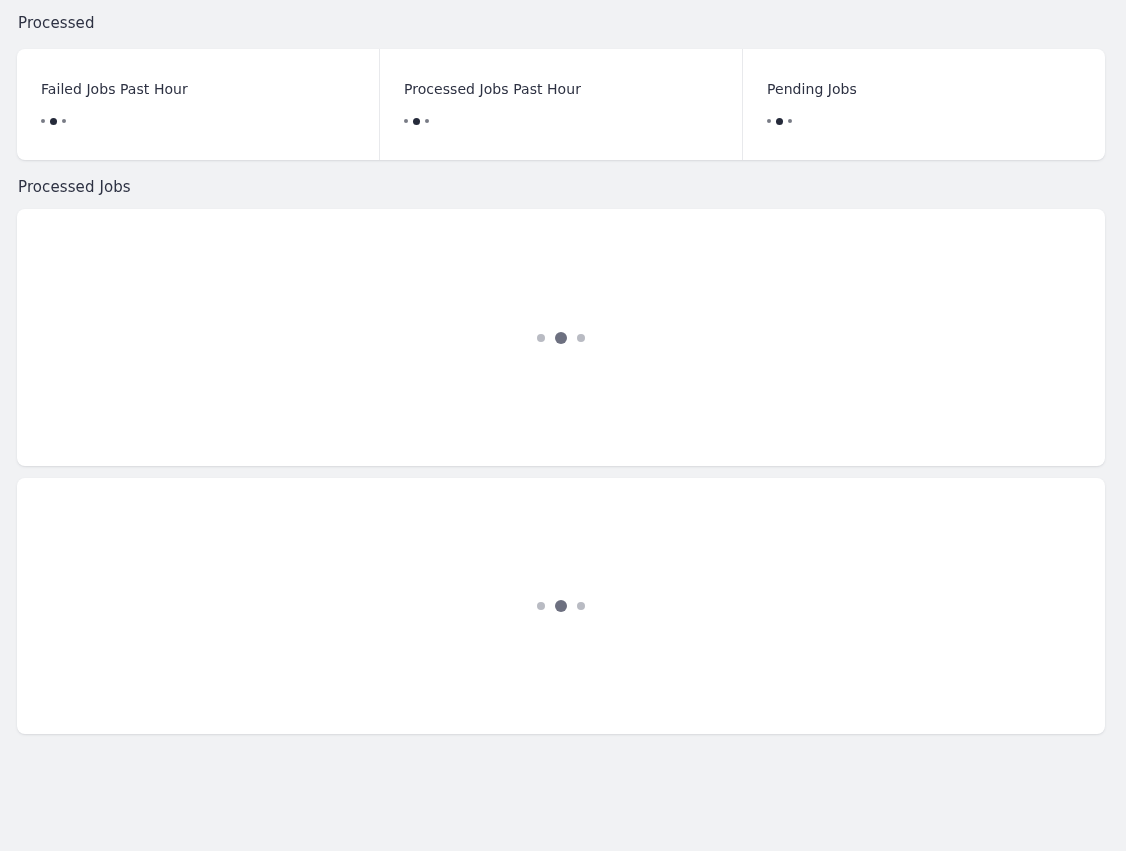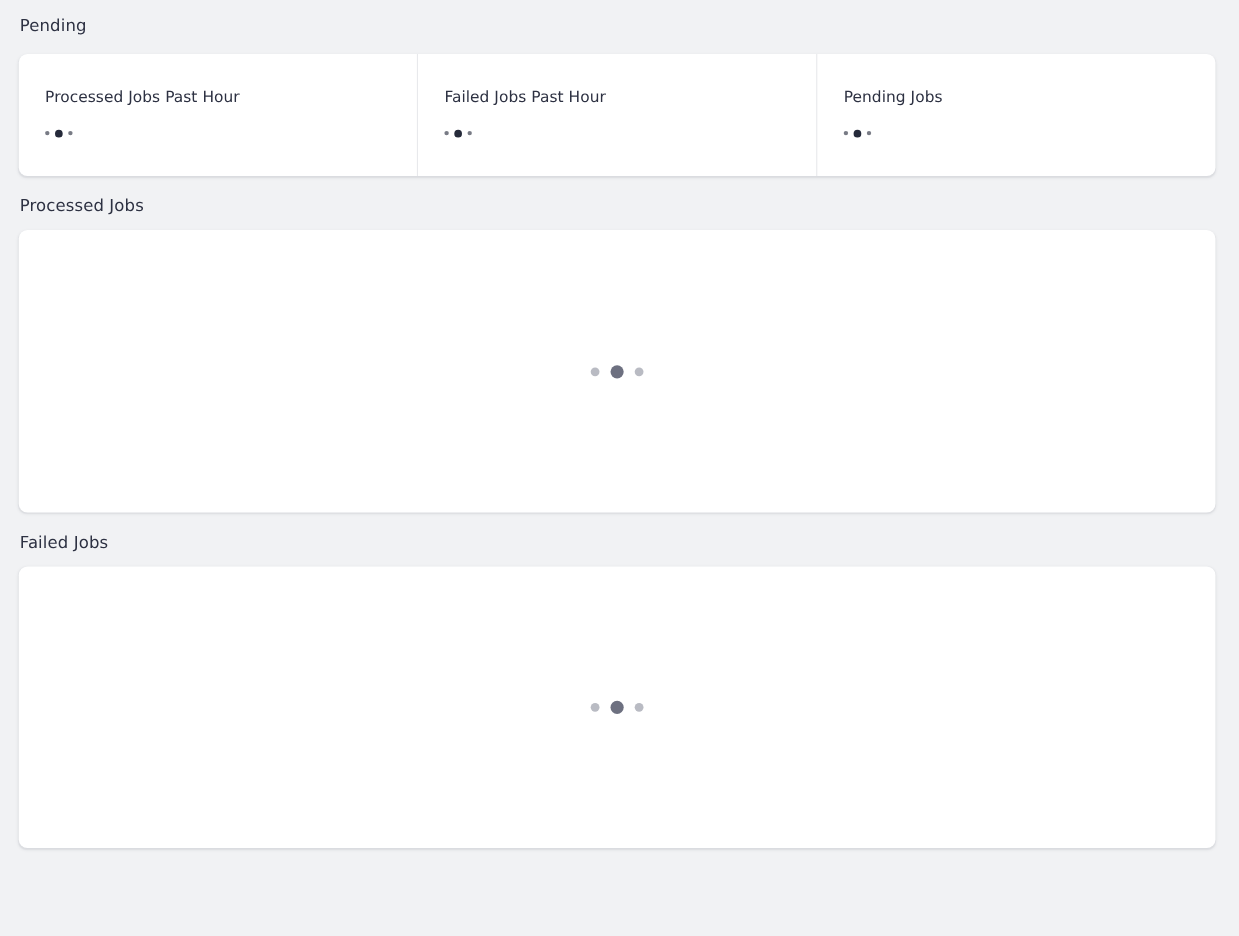--- a/index.html
+++ b/index.html
@@ -122,37 +122,37 @@
   }
   .dots-lg .dot.d1 { width: 8px;  height: 8px;  background: #b9bbc3; }
   .dots-lg .dot.d2 { width: 12px; height: 12px; background: #6d7080; }
   .dots-lg .dot.d3 { width: 8px;  height: 8px;  background: #b9bbc3; }
 </style>
 </head>
 <body>
 
 <div class="page">
 
-  <h2 class="section-heading overview-heading">Pending</h2>
+  <h2 class="section-heading overview-heading">Processed</h2>
 
   <div class="stat-strip">
 
     <div class="stat-cell">
-      <div class="stat-title">Processed Jobs Past Hour</div>
+      <div class="stat-title">Failed Jobs Past Hour</div>
       <div class="stat-value-area">
         <span class="dots-sm">
           <span class="dot d1"></span>
           <span class="dot d2"></span>
           <span class="dot d3"></span>
         </span>
       </div>
     </div>
 
     <div class="stat-cell">
-      <div class="stat-title">Failed Jobs Past Hour</div>
+      <div class="stat-title">Processed Jobs Past Hour</div>
       <div class="stat-value-area">
         <span class="dots-sm">
           <span class="dot d1"></span>
           <span class="dot d2"></span>
           <span class="dot d3"></span>
         </span>
       </div>
     </div>
 
     <div class="stat-cell">
@@ -171,21 +171,20 @@
   <h2 class="section-heading panel-heading">Processed Jobs</h2>
 
   <div class="panel panel-processed">
     <span class="dots-lg">
       <span class="dot d1"></span>
       <span class="dot d2"></span>
       <span class="dot d3"></span>
     </span>
   </div>
 
-  <h2 class="section-heading panel-heading">Failed Jobs</h2>
 
   <div class="panel panel-failed">
     <span class="dots-lg">
       <span class="dot d1"></span>
       <span class="dot d2"></span>
       <span class="dot d3"></span>
     </span>
   </div>
 
 </div>

